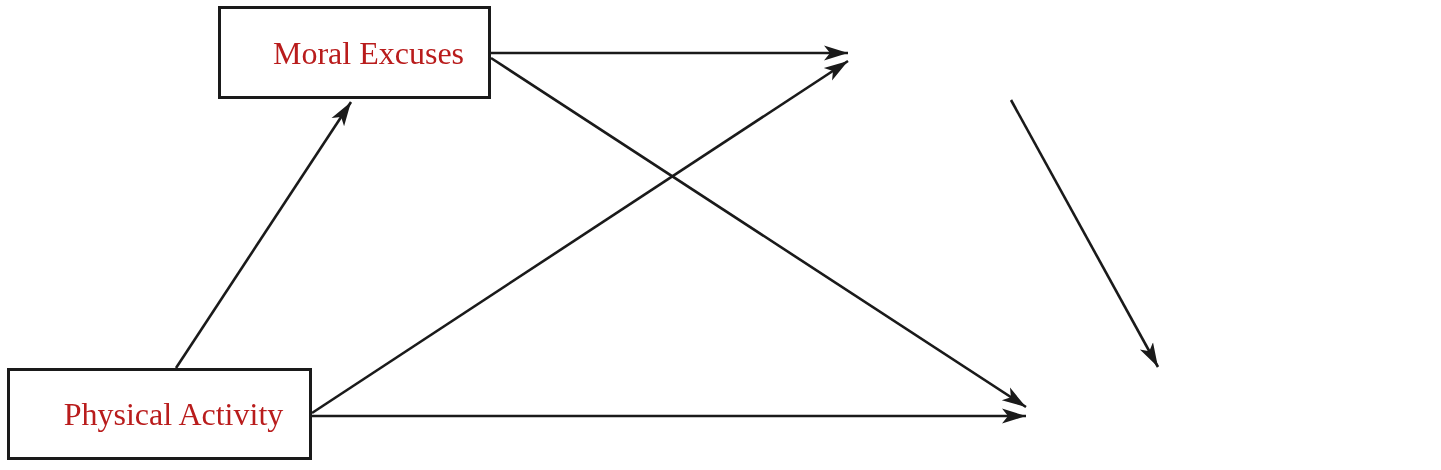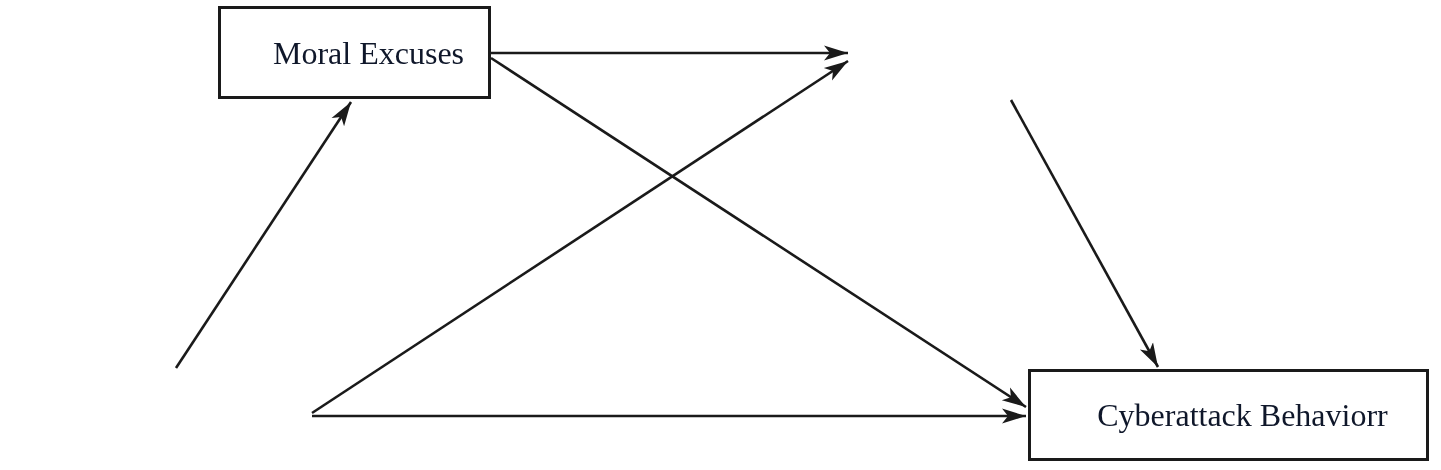--- a/index.html
+++ b/index.html
@@ -24,21 +24,21 @@
   }
   .node {
     position: absolute;
     box-sizing: border-box;
     background: #ffffff;
     border: 3px solid #1a1a1a;
     display: flex;
     align-items: center;
     justify-content: center;
     font-size: 32px;
-    color: #0f172a;
+    color: #b91c1c;
     white-space: nowrap;
     line-height: 1;
     padding-left: 28px;
   }
   .node-moral-excuses      { left: 218px; top: 6px;   width: 273px; height: 93px; }
   .node-rumination         { left: 850px; top: 7px;   width: 324px; height: 92px; }
   .node-physical-activity  { left: 7px;   top: 368px; width: 305px; height: 92px; }
   .node-cyberattack        { left: 1028px;top: 369px; width: 401px; height: 92px; }
   .edge {
     stroke: #1a1a1a;
@@ -68,18 +68,18 @@
     <line class="edge" x1="312" y1="416" x2="1026" y2="416" marker-end="url(#arrowhead)"></line>
 
     <line class="edge" x1="1011" y1="100" x2="1158" y2="367" marker-end="url(#arrowhead)"></line>
   </svg>
 
   <div class="node node-moral-excuses">
     <span>Moral Excuses</span>
   </div>
 
 
+  <div class="node node-physical-activity">
+    <span>Physical Activity</span>
+  </div>
 
-  <div class="node node-cyberattack">
-    <span>Cyberattack Behaviorr</span>
-  </div>
 
 </div>
 
 </body></html>

